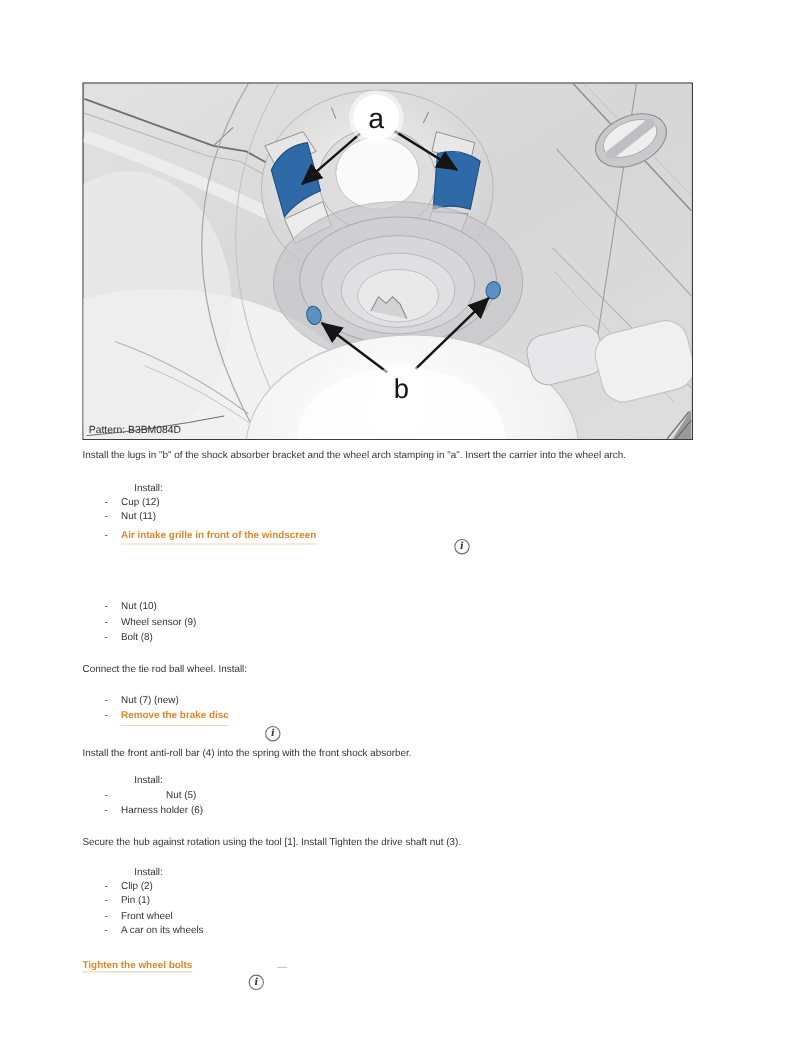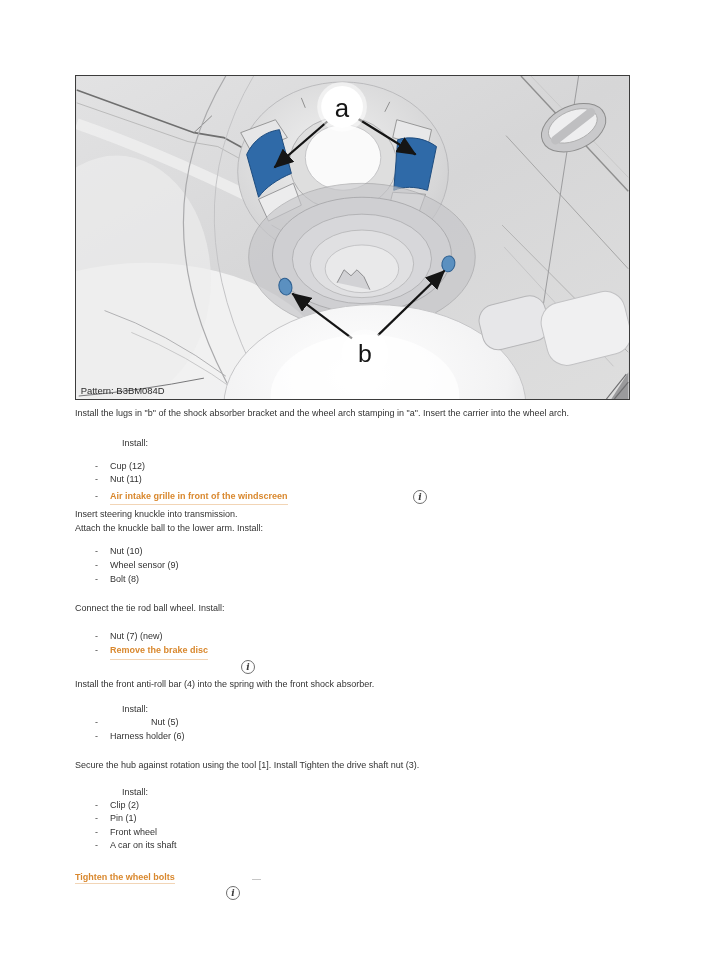--- a/index.html
+++ b/index.html
@@ -159,43 +159,39 @@
 
       <path d="M2,322 Q62,317 128,304" stroke="#6a6a6c" fill="none" stroke-width="0.9"></path>
       <text x="4" y="320" font-size="9.5" fill="#2a2a2a" class="fig-caption-text">Pattern: B3BM084D</text>
     </svg>
   </div>
 
   <div class="para" style="top:406px;width:532px;">Install the lugs in "b" of the shock absorber bracket and the wheel arch stamping in "a". Insert the carrier into the wheel arch.</div>
 
   <div class="heading" style="top:437px;">Install:</div>
 
-  <div class="blist" style="top:460px;">
+  <div class="blist" style="top:450px;">
     <div class="li">
       <span class="dash"></span>
       <span class="li-label">Cup (12)</span>
     </div>
     <div class="li">
       <span class="dash"></span>
       <span class="li-label">Nut (11)</span>
     </div>
     <div class="li link" style="margin-top:3px;">
       <span class="dash"></span>
       <span class="li-label">Air intake grille in front of the windscreen</span>
     </div>
   </div>
 
   <div class="info-icon" style="top:490px;left:413px;">
     <span>i</span>
   </div>
 
-  <div class="para" style="top:507px;width:532px;">
-    <div>Insert steering knuckle into transmission.</div>
-    <div>Attach the knuckle ball to the lower arm. Install:</div>
-  </div>
 
   <div class="blist" style="top:545px;">
     <div class="li" style="line-height:13.8px;">
       <span class="dash"></span>
       <span class="li-label">Nut (10)</span>
     </div>
     <div class="li" style="line-height:13.8px;">
       <span class="dash"></span>
       <span class="li-label">Wheel sensor (9)</span>
     </div>
@@ -249,21 +245,21 @@
     <div class="li">
       <span class="dash"></span>
       <span class="li-label">Pin (1)</span>
     </div>
     <div class="li">
       <span class="dash"></span>
       <span class="li-label">Front wheel</span>
     </div>
     <div class="li">
       <span class="dash"></span>
-      <span class="li-label">A car on its shaft</span>
+      <span class="li-label">A car on its wheels</span>
     </div>
   </div>
 
   <div class="link-line" style="top:872px;">Tighten the wheel bolts</div>
 
   <div class="dash-mark" style="top:879px;left:252px;"></div>
 
   <div class="info-icon" style="top:886px;left:226px;">
     <span>i</span>
   </div>

